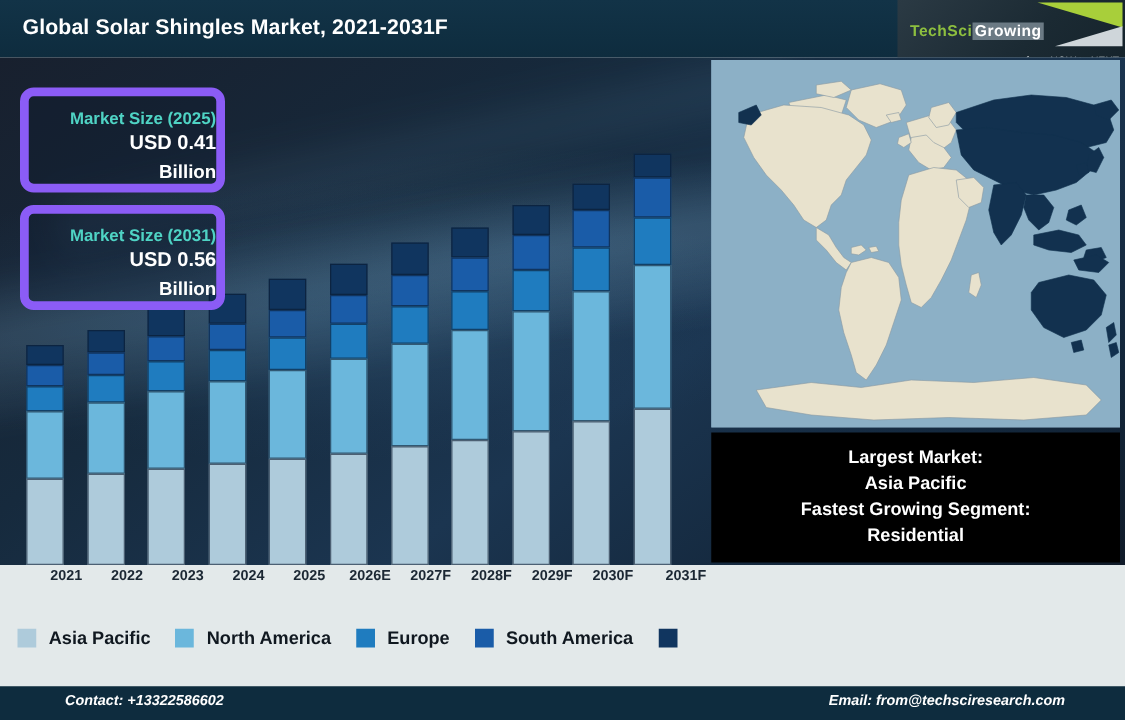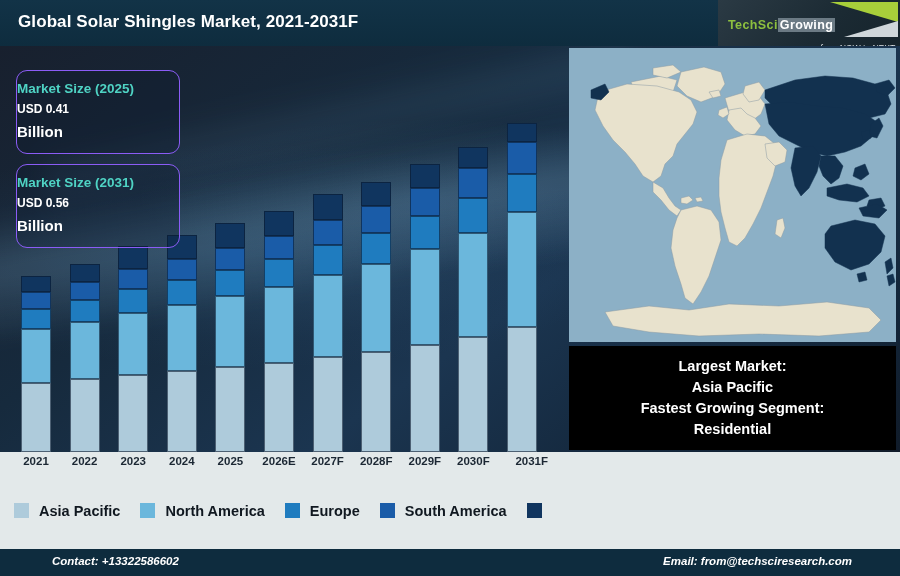--- a/index.html
+++ b/index.html
@@ -83,32 +83,32 @@
     position: absolute; left: 40px; top: 40px;
     width: 600px; height: 70px;
     background: linear-gradient(180deg, rgba(120,170,210,0) 0%, rgba(130,180,215,0.10) 50%, rgba(0,0,0,0) 100%);
     transform: rotate(-12deg);
     filter: blur(12px);
   }
 
   
   .stat-box {
     position: absolute;
-    border: 1px solid #8b5cf6;
+    border: 7px solid #8b5cf6;
     border-radius: 11px;
-    text-align: left;
+    text-align: right;
     background: rgba(14,28,45,0.30);
     padding-top: 9px;
   }
   .stat-label {
     font-size: 13.5px; font-weight: bold; color: #4fd3c4;
     line-height: 17px;
   }
   .stat-value-big {
-    font-size: 12px; font-weight: bold; color: #ffffff;
+    font-size: 16px; font-weight: bold; color: #ffffff;
     line-height: 24px;
   }
   .stat-value-unit {
     font-size: 15px; font-weight: bold; color: #ffffff;
     line-height: 22px;
   }
   .stat-cagr-val {
     font-size: 19px; font-weight: bold; color: #ffffff;
     line-height: 28px;
   }
@@ -123,21 +123,21 @@
   }
   .bar {
     position: absolute;
     bottom: 0;
     width: 30px;
     display: flex; flex-direction: column;
   }
   .seg { width: 100%; border: 0.5px solid rgba(10,25,45,0.6); }
 
   .axis {
-    position: absolute; left: 0; top: 452px;
+    position: absolute; left: 17px; top: 452px;
     width: 565px; height: 26px;
   }
   .axis-label {
     position: absolute; top: 3px;
     width: 52px; text-align: center;
     font-size: 11.5px; font-weight: bold; color: #1b2733;
   }
 
   
   .map-box {

